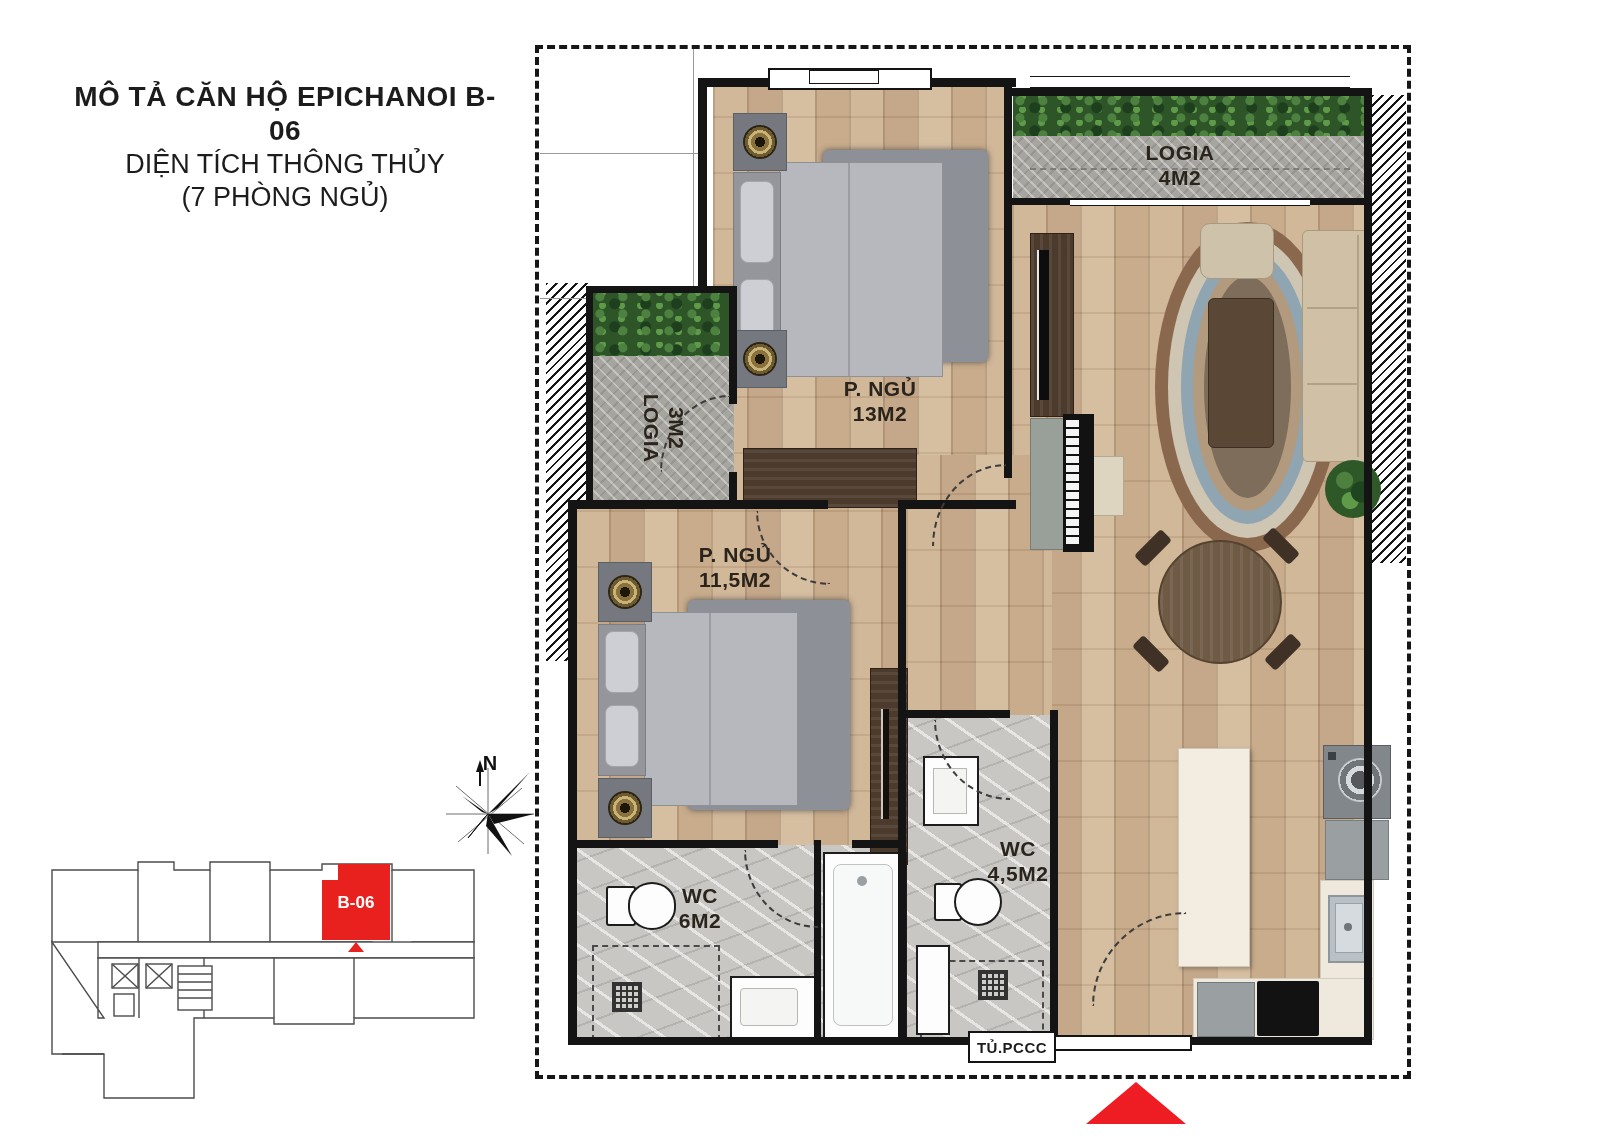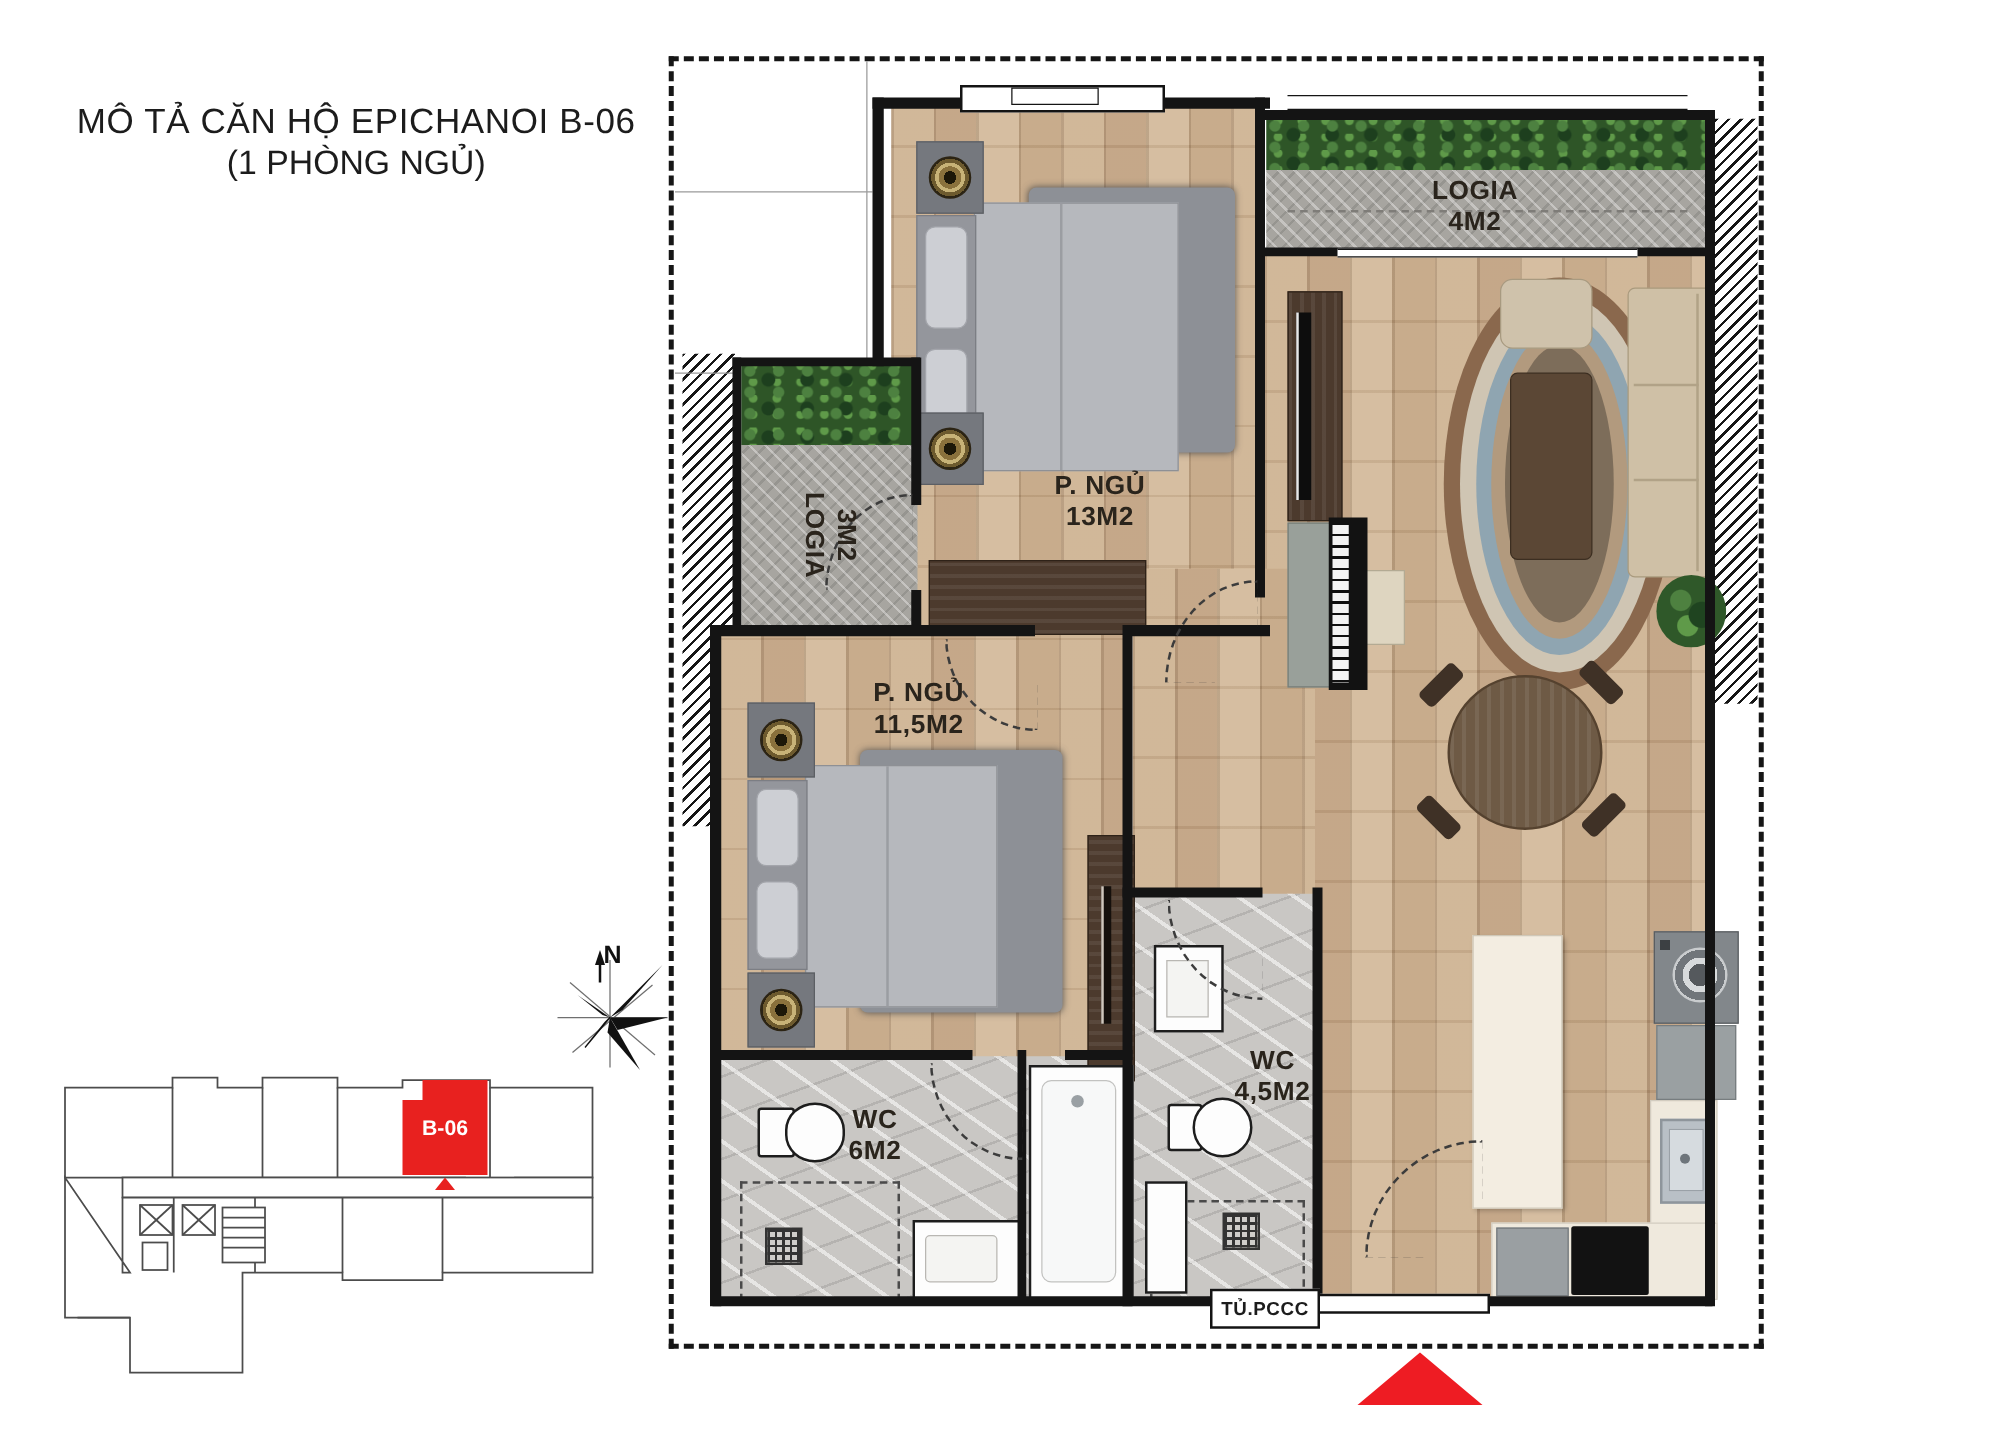--- a/index.html
+++ b/index.html
@@ -2,21 +2,21 @@
 <html><head>
 <meta charset="utf-8">
 <style>
   html,body{margin:0;padding:0;background:#fff;width:1600px;height:1147px;
     font-family:"Liberation Sans",sans-serif;overflow:hidden;}
   #stage{position:relative;width:1600px;height:1147px;background:#fff;}
   .abs{position:absolute;}
 
   
   #title-block{left:60px;top:80px;width:450px;text-align:center;color:#1c1c1c;line-height:1.22;}
-  #title-block .t1{font-size:28px;font-weight:normal;letter-spacing:.5px;}
+  #title-block .t1{font-size:28px;font-weight:bold;letter-spacing:.5px;}
   #title-block .t2{font-size:27px;}
 
   .room-label{color:#2a241c;font-weight:bold;text-align:center;font-size:21px;line-height:1.2;
     letter-spacing:.5px;z-index:30;}
   .room-label span{display:block;}
 
   
   .wood{background:
     repeating-linear-gradient(0deg, rgba(255,255,255,.05) 0 54px, rgba(96,66,40,.10) 54px 56px),
     repeating-linear-gradient(90deg, rgba(96,66,40,.22) 0 2px, rgba(0,0,0,0) 2px 34px),
@@ -67,21 +67,22 @@
   .thinline{background:#9a9a9a;z-index:1;}
   .dashline{z-index:3;}
 </style>
 </head>
 <body>
 
 <div id="stage">
 
   <div class="abs" id="title-block">
     <div class="t1">MÔ TẢ CĂN HỘ EPICHANOI B-06</div>
-    <div class="t2">(1 PHÒNG NGỦ)</div>
+    <div class="t2">DIỆN TÍCH THÔNG THỦY</div>
+    <div class="t2">(7 PHÒNG NGỦ)</div>
   </div>
 
   <div class="abs" style="left:438px;top:746px;width:104px;height:116px;">
     <svg width="104" height="116" viewBox="0 0 104 116">
       <g stroke="#6f6f6f" stroke-width="1">
         <line x1="50" y1="22" x2="50" y2="108"></line>
         <line x1="8" y1="68" x2="96" y2="68"></line>
         <line x1="18" y1="40" x2="86" y2="98"></line>
         <line x1="84" y1="42" x2="20" y2="96"></line>
       </g>

